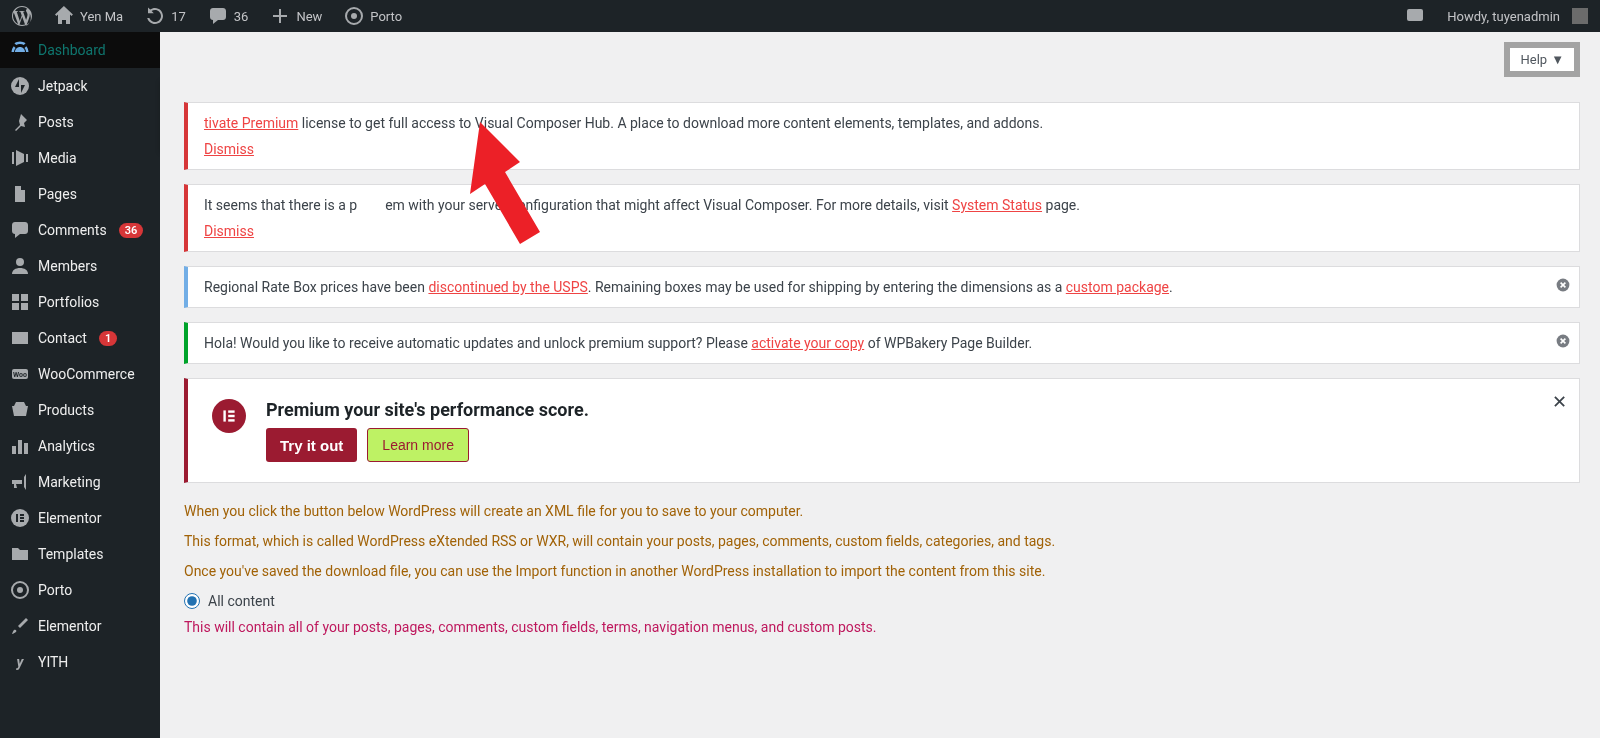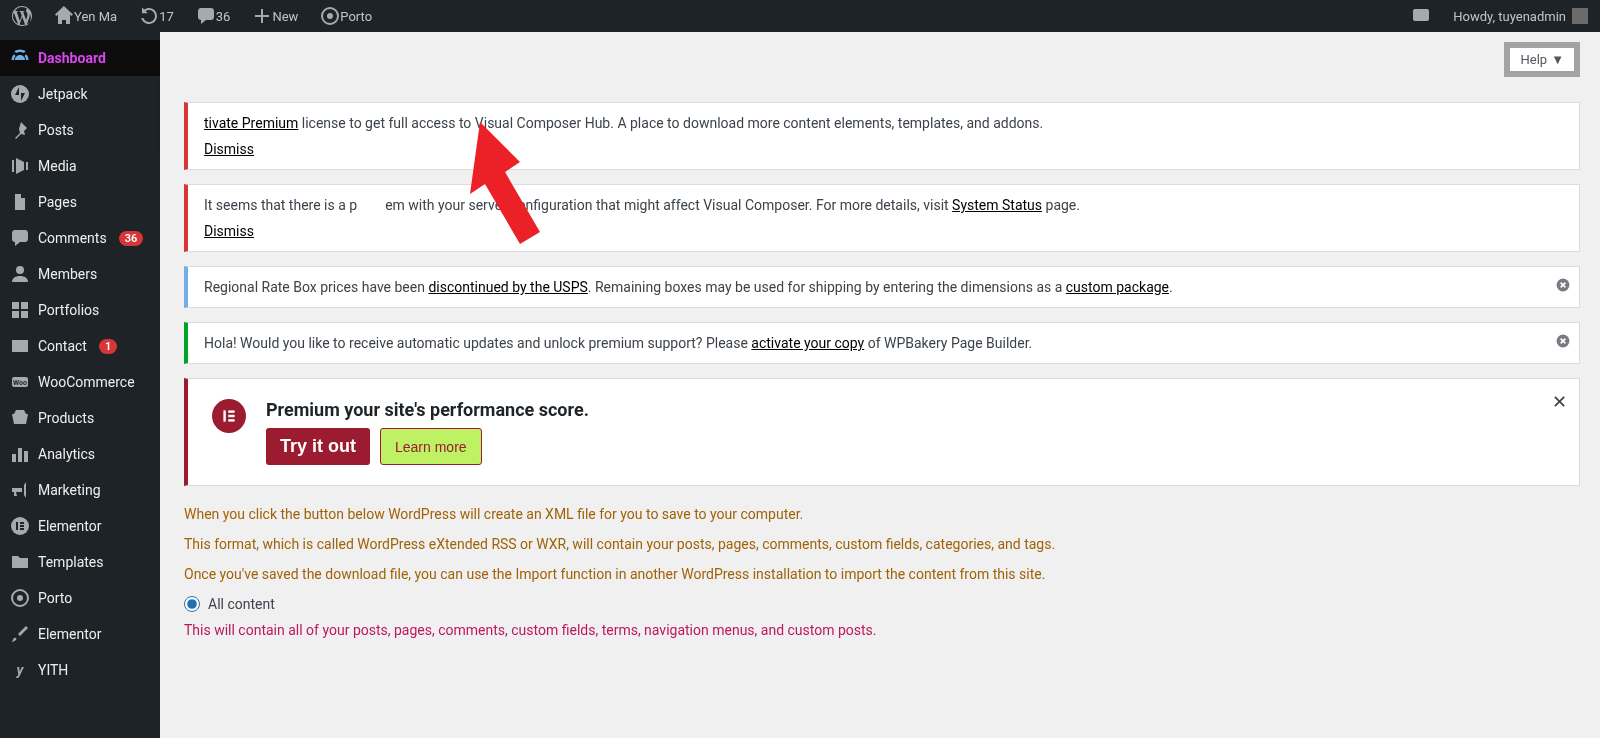--- a/index.html
+++ b/index.html
@@ -1,57 +1,57 @@
 <!DOCTYPE html>
 <html><head>
   <meta charset="utf-8">
   <style>
     * { margin: 0; padding: 0; box-sizing: border-box; }
     body { font-family: -apple-system, BlinkMacSystemFont, "Segoe UI", Roboto, sans-serif; font-size: 13px; background: #f0f0f1; color: #3c434a; width: 1600px; height: 738px; overflow: hidden; position: relative; }
     
     
     .adminbar { background: #1d2327; height: 32px; display: flex; align-items: center; padding: 0 8px; color: #c3c4c7; justify-content: space-between; font-size: 13px; }
     .adminbar-left, .adminbar-right { display: flex; align-items: center; gap: 14px; }
-    .ab-item { display: flex; align-items: center; cursor: pointer; color: #c3c4c7; padding: 0 4px; height: 32px; }
+    .ab-item { display: flex; align-items: center; gap: 6px; cursor: pointer; color: #c3c4c7; padding: 0 4px; height: 32px; }
     .ab-icon { width: 20px; height: 20px; display: inline-flex; align-items: center; justify-content: center; fill: #a7aaad; }
     .avatar { width: 16px; height: 16px; background: #6b6b6b; margin-left: 6px; }
     
     
     .wrap { display: flex; height: calc(100% - 32px); }
     .sidebar { background: #1d2327; width: 160px; color: #c3c4c7; position: relative; }
     .menu-item { display: flex; align-items: center; gap: 8px; padding: 8px 10px; cursor: pointer; color: #eee; font-size: 14px; }
-    .menu-item.current { background: #0c0c0c; color: #d946ef; font-weight: 700; margin-top: 8px; }
+    .menu-item.current { background: #0c0c0c; color: #0f766e; font-weight: 400; }
     .menu-item .mi-icon { width: 20px; height: 20px; display: inline-flex; align-items: center; justify-content: center; fill: #a7aaad; }
     .menu-item.current .mi-icon { fill: #72aee6; }
     .badge { background: #d63638; color: #fff; font-size: 11px; border-radius: 10px; padding: 1px 6px; margin-left: 4px; font-weight: 600; }
     
     
     .flyout { position: absolute; left: 160px; top: 46px; background: #2c3338; width: 174px; box-shadow: 0 3px 5px rgba(0,0,0,0.2); }
     .flyout::before { content:''; position:absolute; left:-8px; top:10px; border:8px solid transparent; border-right-color:#2c3338; width:0; height:0; }
     .flyout-item { padding: 10px 14px; color: #c3c4c7; cursor: pointer; display: flex; align-items: center; font-size: 14px; }
     
     
     .main { flex: 1; padding: 10px 20px 0 24px; overflow-y: auto; background: #f0f0f1; position: relative; }
     .help-box { position: absolute; right: 20px; top: 10px; border: 6px solid #a3a3a3; background: #fff; padding: 4px 10px; border-radius: 0; font-size: 13px; color: #50575e; cursor: pointer; display: flex; align-items: center; gap: 4px; }
     
     .notice { background: #fff; border: 1px solid #dcdcde; margin-bottom: 14px; padding: 12px 40px 12px 16px; position: relative; border-left-width: 4px; font-size: 14px; color: #3c434a; }
-    .notice a { color: #000000; text-decoration: underline; }
+    .notice a { color: #ef4444; text-decoration: underline; }
     .notice.red { border-left-color: #d63638; }
     .notice.blue { border-left-color: #72aee6; }
     .notice.green { border-left-color: #00a32a; }
     .dismiss-x { position: absolute; right: 8px; top: 10px; cursor: pointer; }
     .dismiss-x svg { width:16px; height:16px; fill:#787c82; }
     .dismiss-link { display:block; margin-top:10px; }
     
     .elementor-notice { background:#fff; border:1px solid #dcdcde; border-left:4px solid #9b1b31; margin-bottom:20px; padding:20px 40px 20px 24px; display:flex; gap:20px; position:relative; }
     .e-logo { width:34px; height:34px; border-radius:50%; background:#9b1b31; display:flex; align-items:center; justify-content:center; color:#fff; font-weight:bold; font-size:16px; flex-shrink:0; }
     .e-title { font-size:18px; font-weight:700; color:#1d2327; margin-bottom:8px; }
     .e-desc { font-size:14px; color:#3c434a; margin-bottom:16px; }
     .e-buttons { display:flex; gap:10px; }
-    .btn-primary { background:#9b1b31; color:#fff; border:none; padding:8px 14px; border-radius:3px; font-size:18px; cursor:pointer; font-weight:600; }
+    .btn-primary { background:#9b1b31; color:#fff; border:none; padding:8px 14px; border-radius:3px; font-size:15px; cursor:pointer; font-weight:600; }
     .btn-secondary { background:#bef264; color:#9b1b31; border:1px solid #9b1b31; padding:8px 14px; border-radius:3px; font-size:14px; cursor:pointer; }
     .notice-close { position:absolute; right:12px; top:12px; cursor:pointer; font-size:18px; color:#3c434a; }
     
     .para { font-size:14px; color:#a16207; margin:14px 0; }
     .section-title { font-size:22px; font-weight:600; color:#1d2327; margin-top:26px; margin-bottom:14px; }
     .radio-row { display:flex; align-items:center; gap:8px; font-size:14px; margin-bottom:10px; }
     .radio-row input { accent-color:#2271b1; width:16px; height:16px; }
     .hint { font-size:14px; color:#be185d; }
     
     

